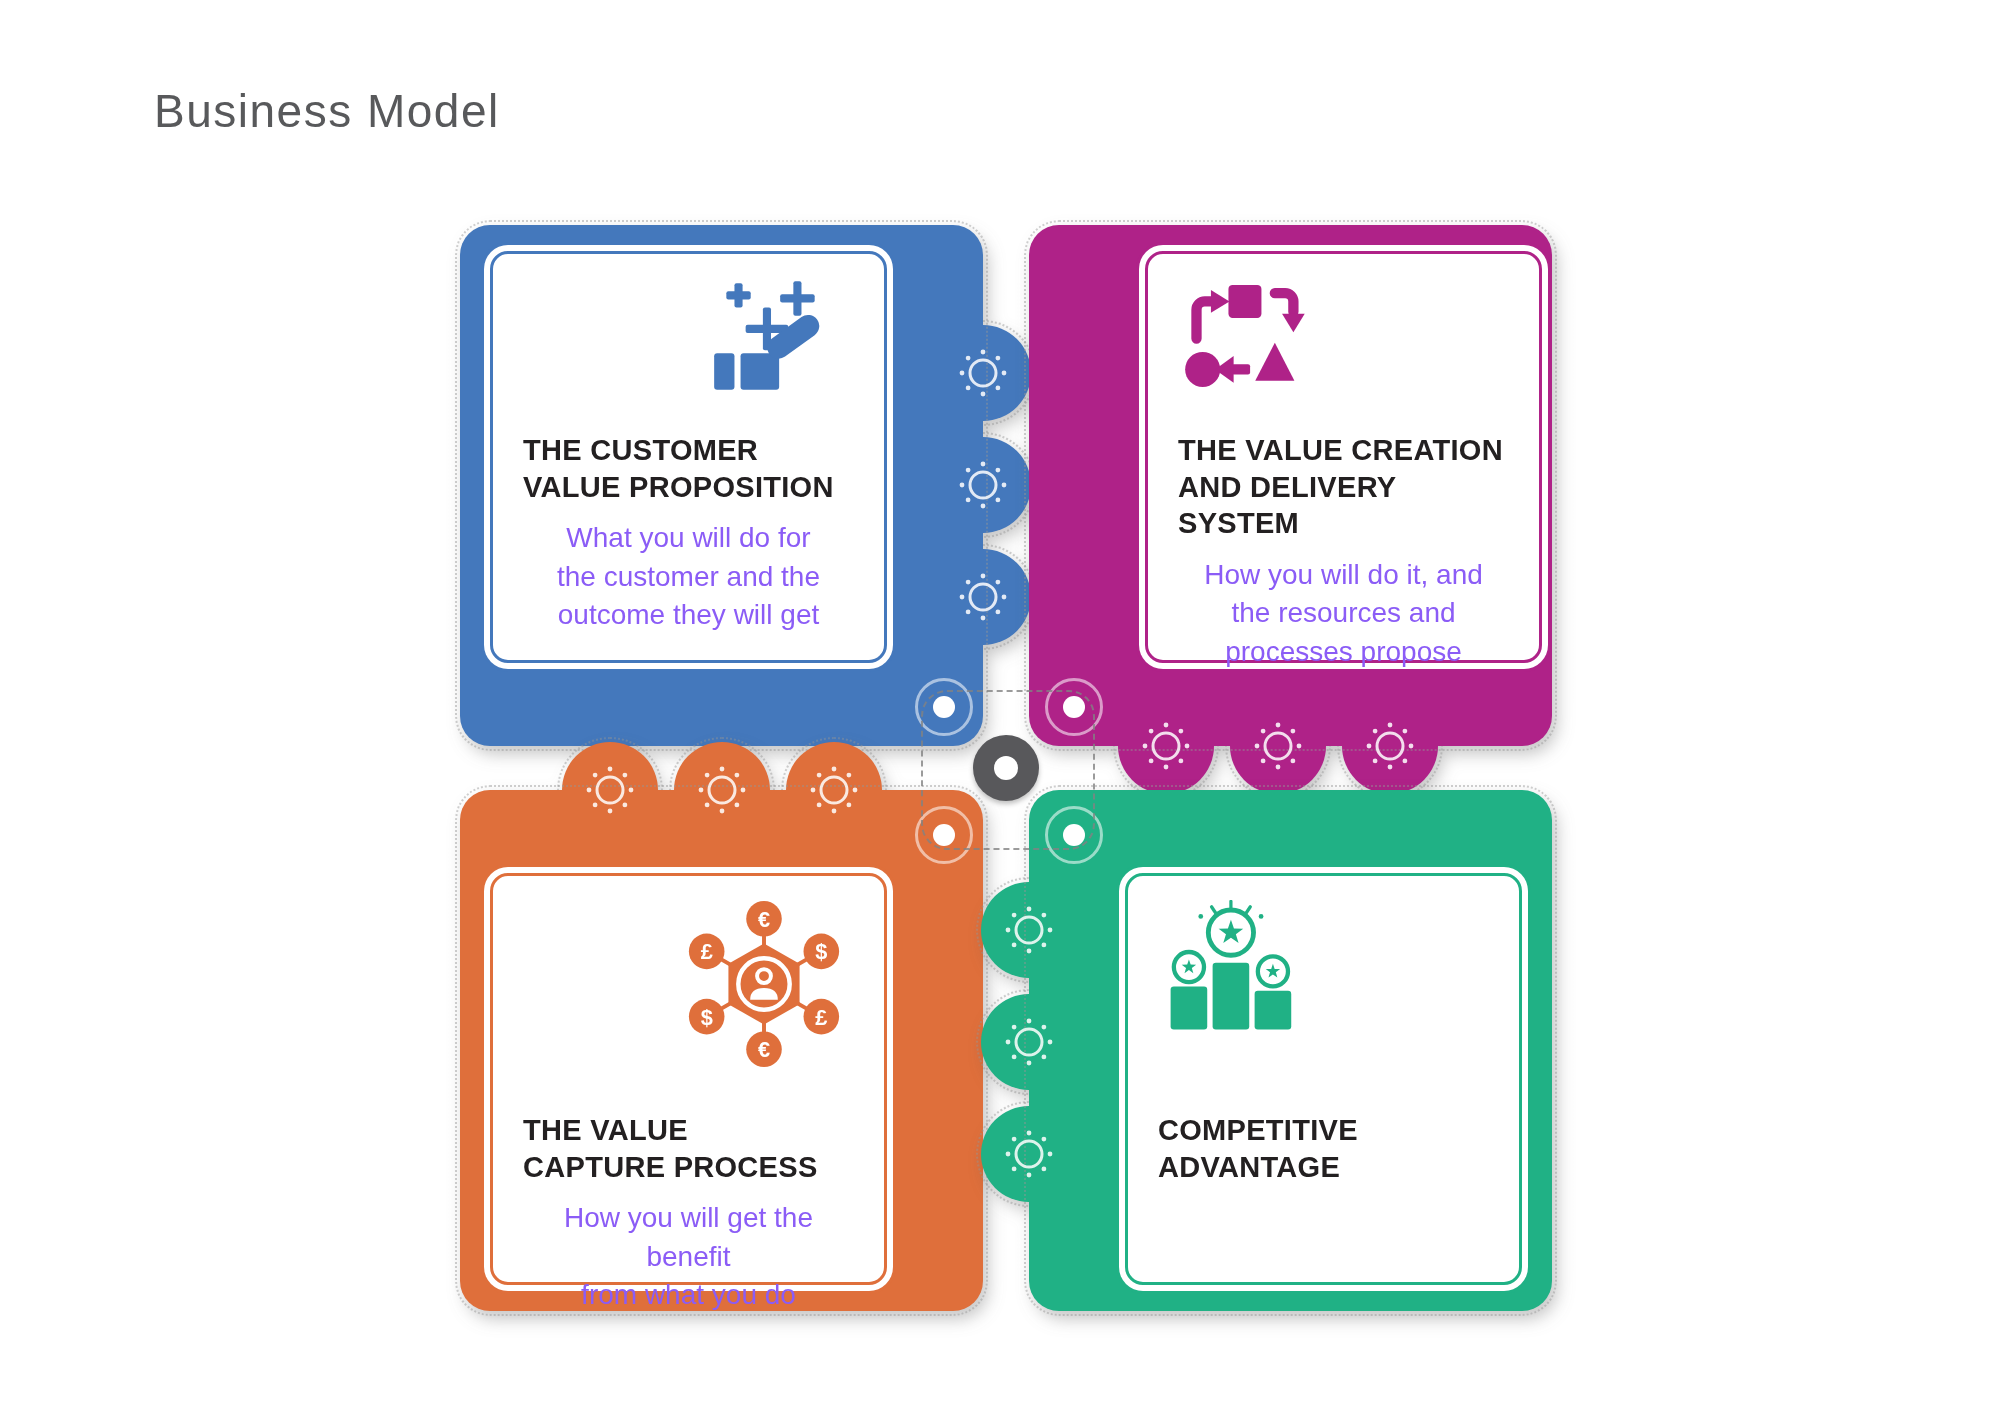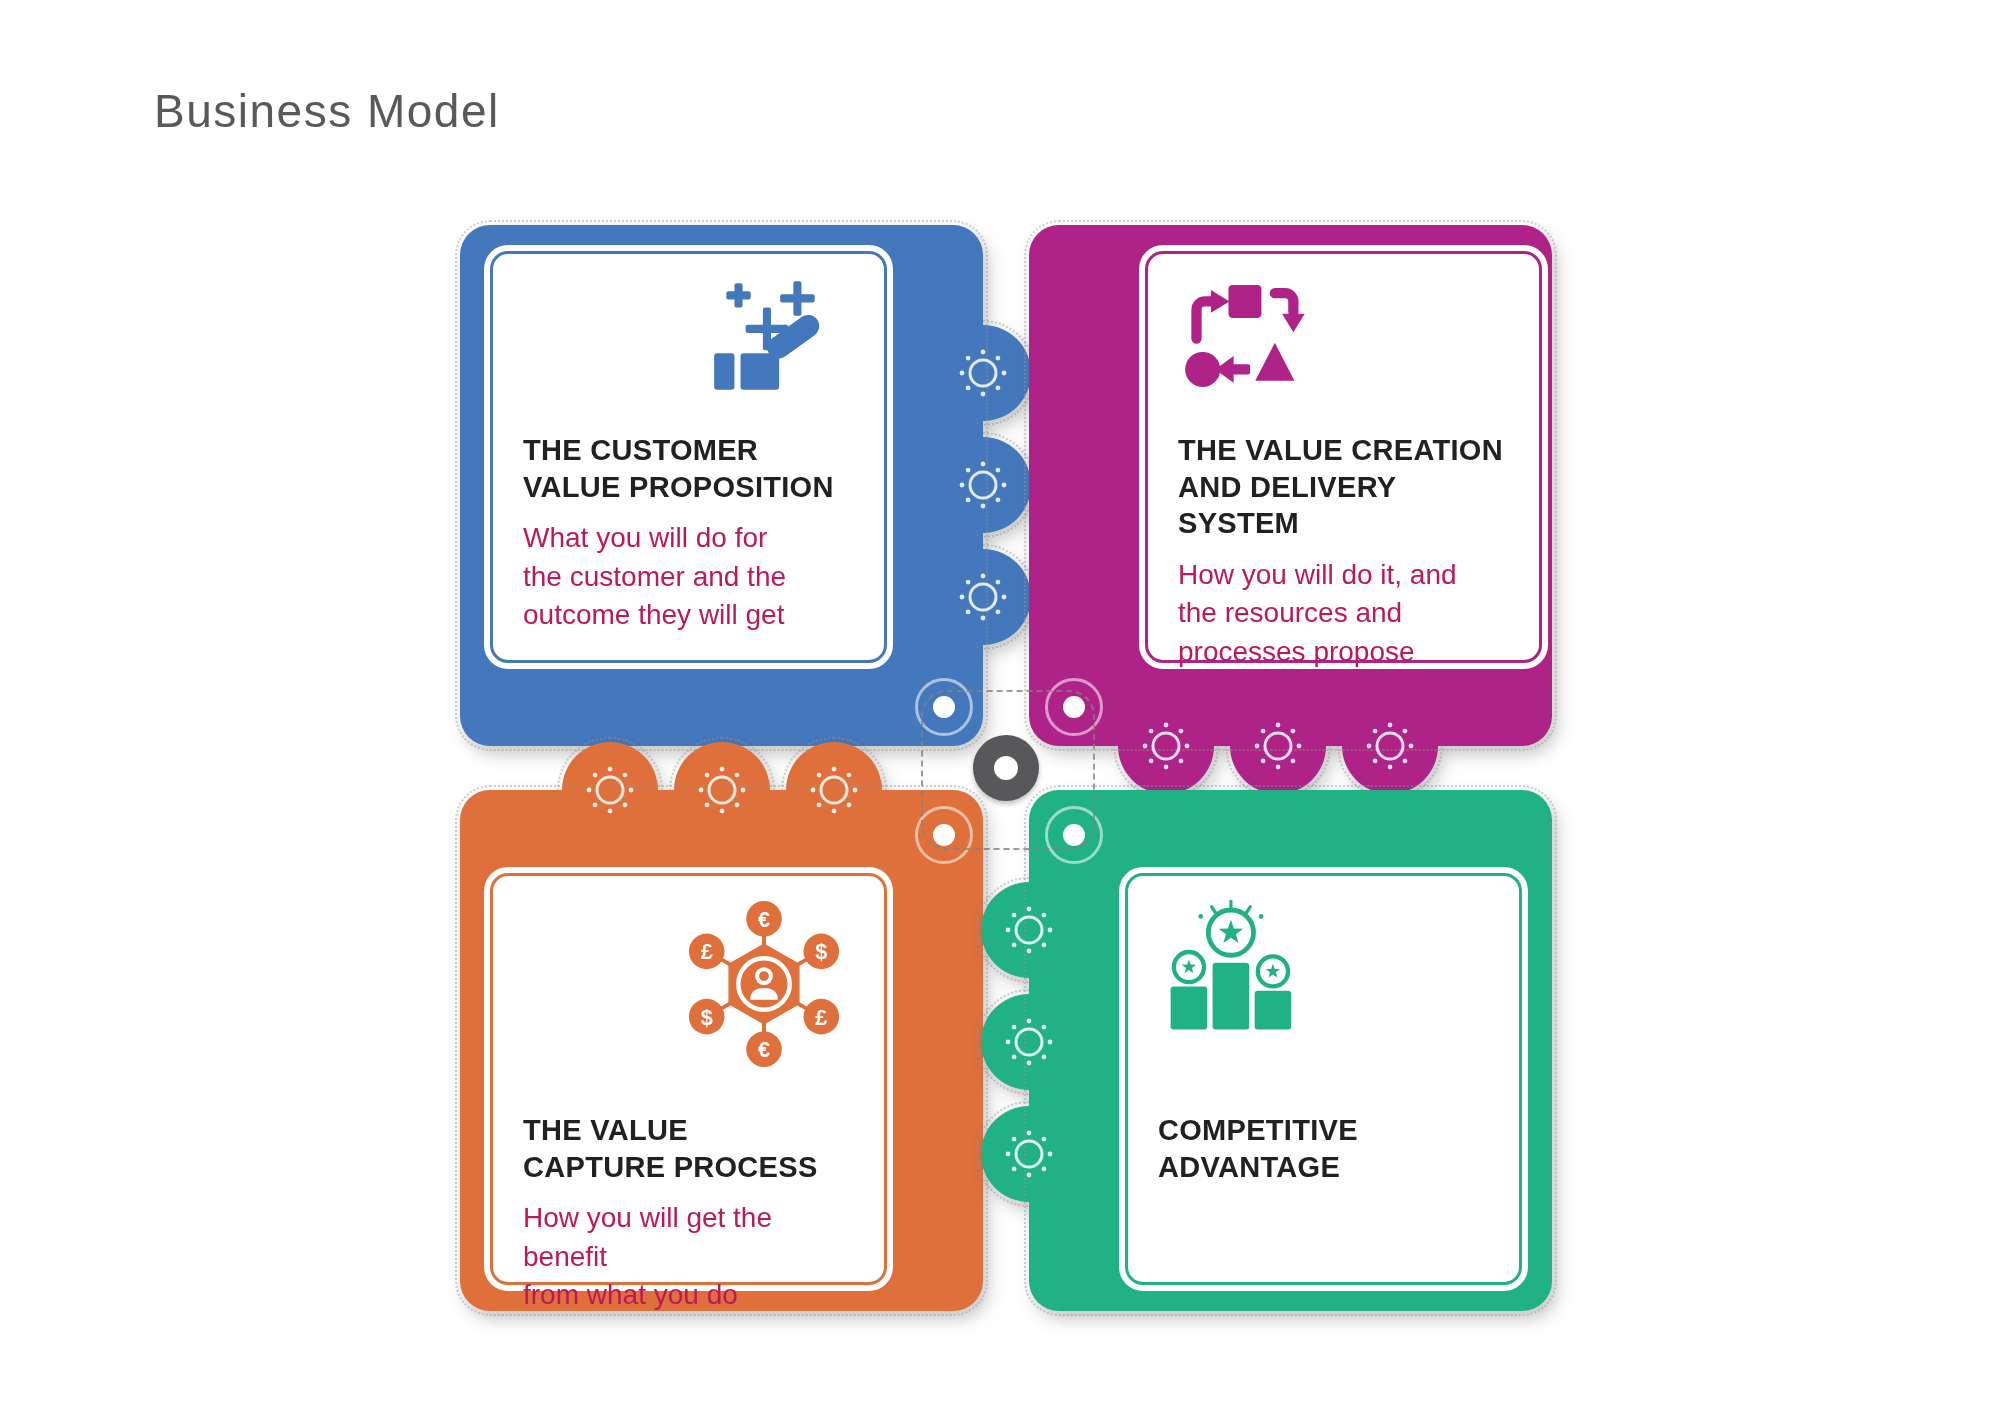--- a/index.html
+++ b/index.html
@@ -36,21 +36,21 @@
     border:3px solid var(--qc);
     box-shadow:0 0 0 6px #fff,0 0 0 9px var(--qc);
     box-sizing:border-box;padding:24px 30px 18px 30px;}
   .icon-row{display:flex;align-items:flex-start;}
   .icon-row.short{height:128px;margin-bottom:26px;}
   .icon-row.tall{height:170px;margin-bottom:42px;}
   .align-right{justify-content:flex-end;}
   .align-left{justify-content:flex-start;}
   .card h2{margin:0;font-size:29px;line-height:1.26;font-weight:700;color:#232021;
     letter-spacing:.3px;white-space:pre-line;}
-  .card p{margin:14px 0 0 0;font-size:28px;line-height:1.38;color:#be185d;white-space:pre-line;}
+  .card p{margin:14px 0 0 0;font-size:28px;line-height:1.38;color:#8b5cf6;white-space:pre-line;text-align:center;}
 
   .center-dashed{position:absolute;left:461px;top:465px;width:170px;height:156px;
     border:2px dashed rgba(130,130,130,.8);border-radius:26px;}
   .center-donut{position:absolute;left:513px;top:510px;width:66px;height:66px;border-radius:50%;
     background:#58585b;box-shadow:0 3px 5px rgba(0,0,0,.25);}
   .center-donut::after{content:"";position:absolute;left:21px;top:21px;width:24px;height:24px;
     background:#fff;border-radius:50%;}
 
   .ic{display:block;}
   .ic .f{fill:var(--qc);}

